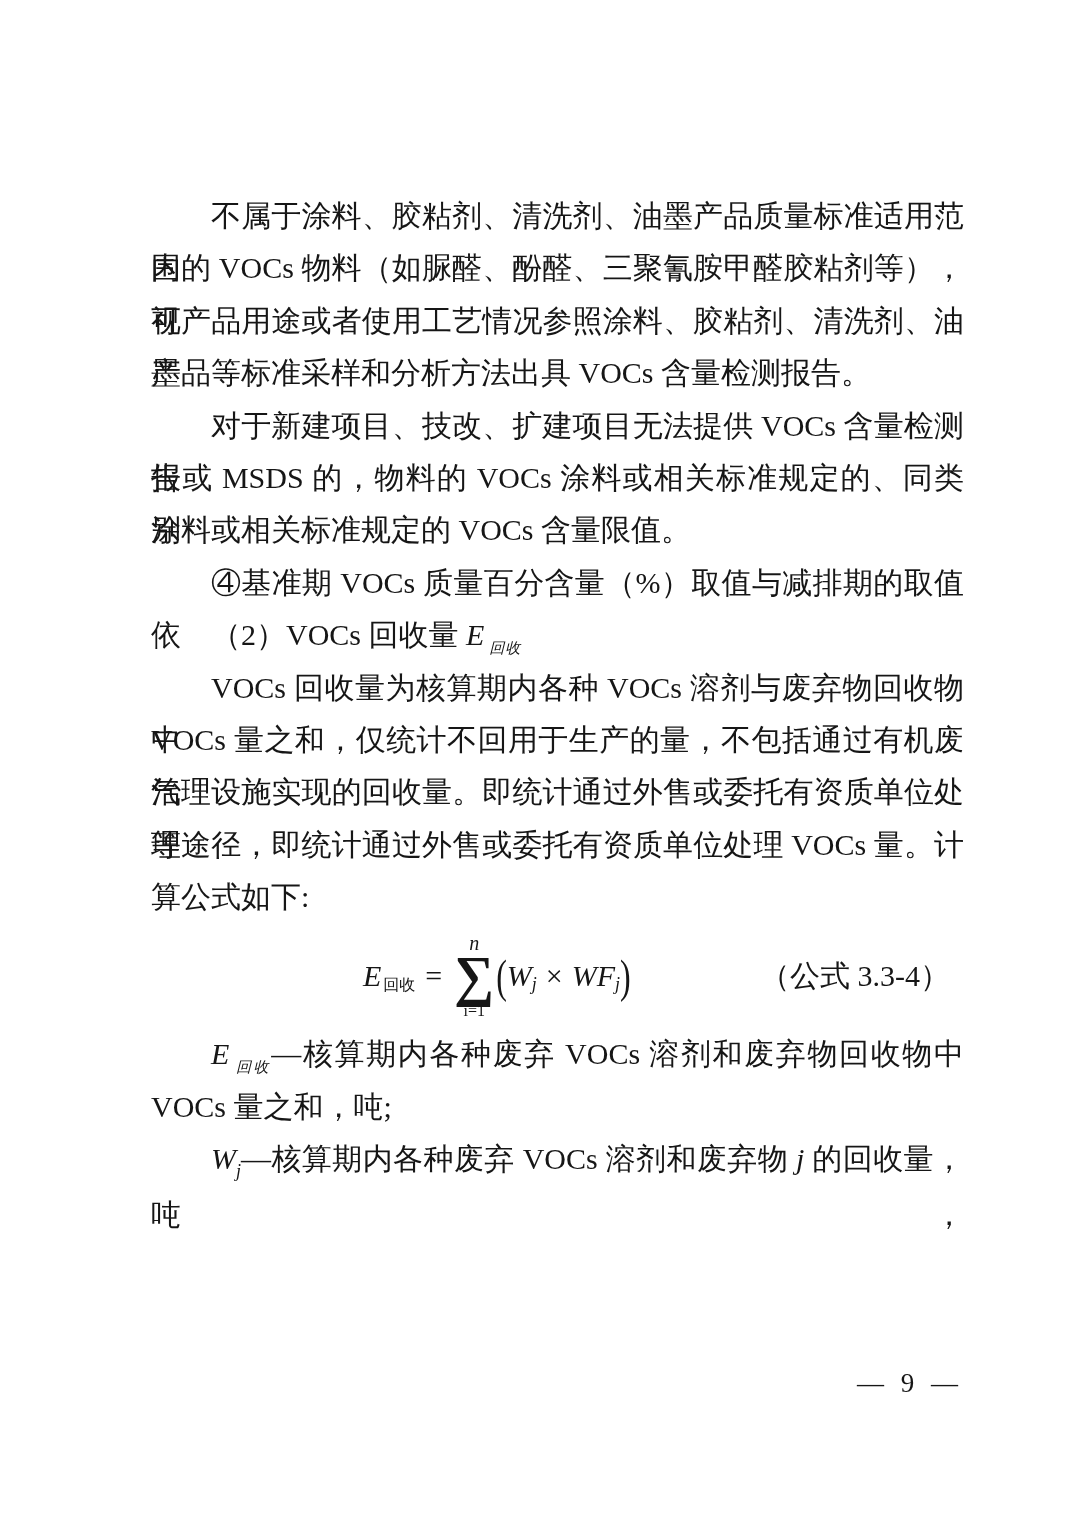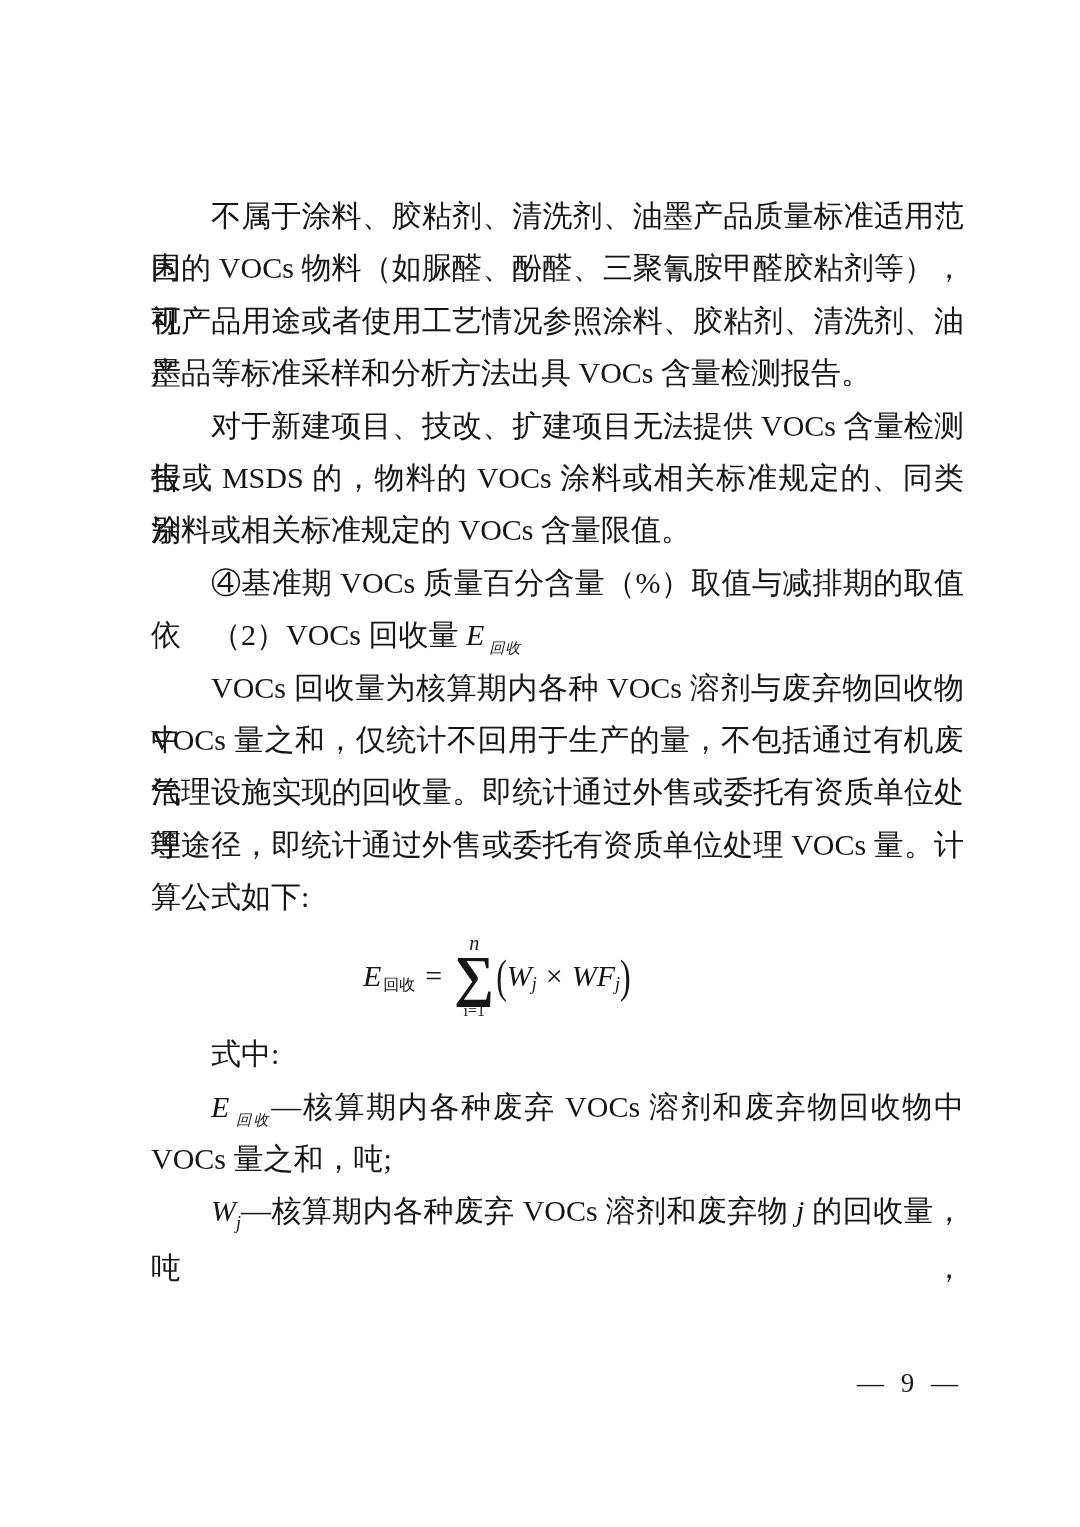--- a/index.html
+++ b/index.html
@@ -126,23 +126,23 @@
           <span class="f-sum-lo">i=1</span>
         </span>
         <span class="f-paren">(</span>
         <span class="var">W</span>
           <span class="sub-j">j</span>
         <span class="f-times">×</span>
         <span class="var">WF</span>
           <span class="sub-j">j</span>
         <span class="f-paren">)</span>
       </span>
+      <span class="f-label">（公式 3.3-4）</span>
     </div>
 
-    <div class="ln ind">式中:</div>
 
     <div class="ln ind just">
       <span class="var">E</span><span class="sub-cjk">回收</span><span>—核算期内各种废弃 VOCs 溶剂和废弃物回收物中</span>
     </div>
     <div class="ln">VOCs 量之和，吨;</div>
 
     <div class="ln ind just">
       <span class="var">W</span><span class="sub-j">j</span><span>—核算期内各种废弃 VOCs 溶剂和废弃物 </span><span class="var">j</span><span> 的回收量，吨，</span>
     </div>
 

